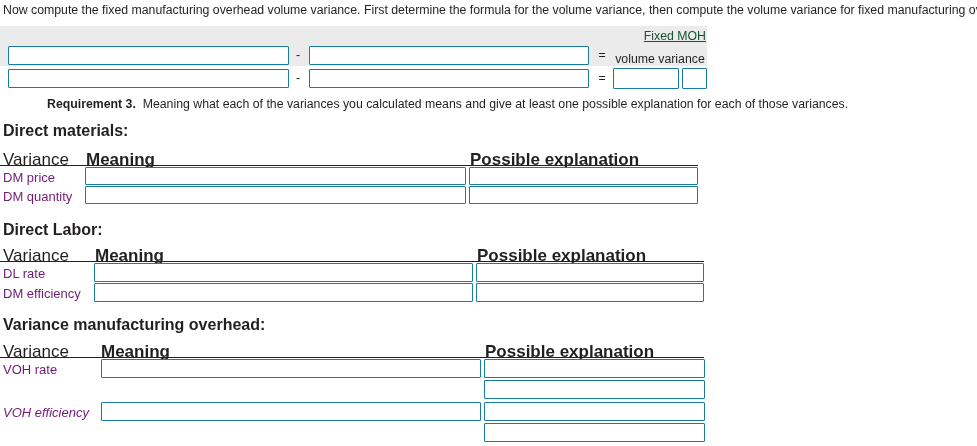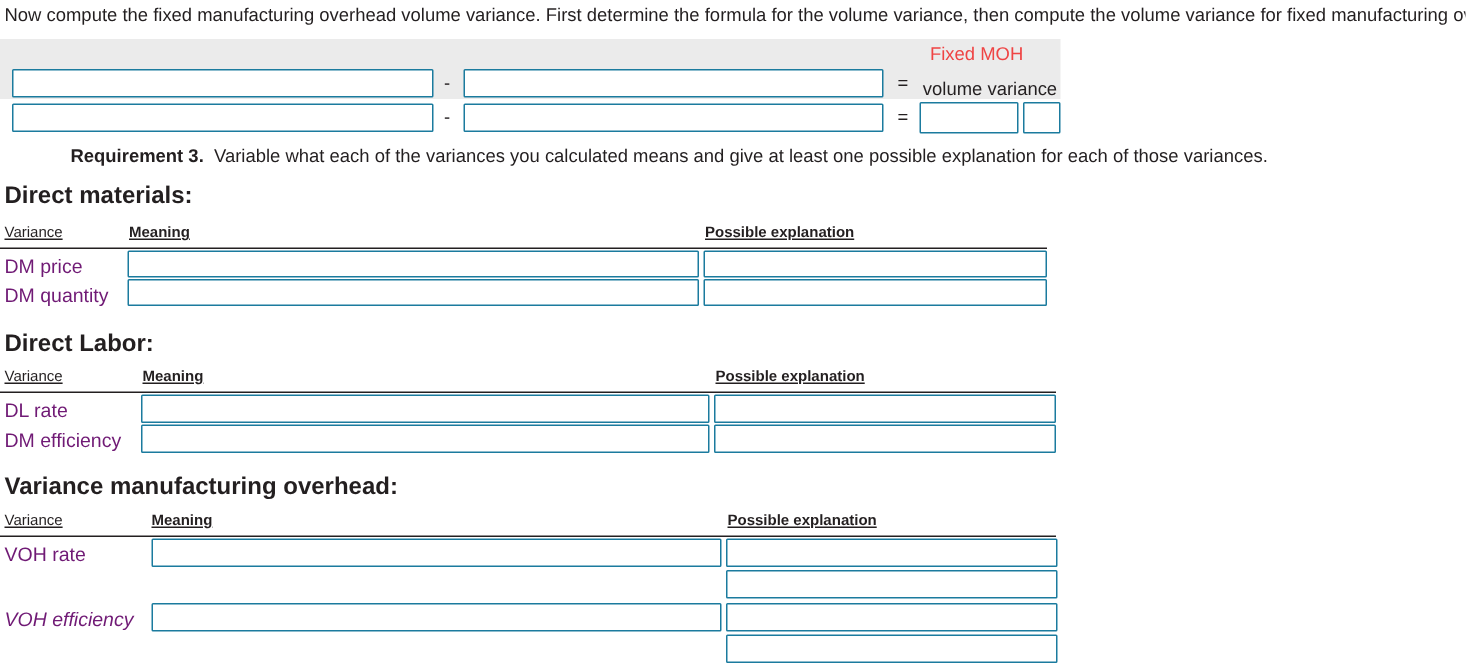--- a/index.html
+++ b/index.html
@@ -35,23 +35,24 @@
     left: 0px;
     top: 26px;
     width: 707px;
     height: 40px;
     background: #ebebeb;
   }
   #formula-label-top {
     left: 620px;
     top: 29px;
     width: 86px;
-    text-align: left;
-    font-size: 12.3px;
-    color: #ef4444;
+    text-align: right;
+    font-size: 12.3px;
+    color: #14532d;
+    text-decoration: underline;
   }
   #formula-label-bottom {
     left: 613px;
     top: 52px;
     width: 94px;
     text-align: center;
     font-size: 12.3px;
     color: #231f20;
   }
 
@@ -100,21 +101,21 @@
     font-weight: bold;
     font-size: 16px;
     left: 3px;
     white-space: nowrap;
   }
   #dm-title  { top: 122px; }
   #dl-title  { top: 221px; }
   #voh-title { top: 316px; }
 
   
-  .tbl-head { font-size: 10px; white-space: nowrap; text-decoration: underline; }
+  .tbl-head { font-size: 17px; white-space: nowrap; }
   .hdr-variance { font-weight: normal; }
   .hdr-meaning  { font-weight: bold; }
   .hdr-possible { font-weight: bold; }
 
   .hrule {
     height: 0;
     border-top: 1.6px solid #231f20;
   }
 
   .rowlabel {
@@ -176,21 +177,21 @@
 <input class="abs inp" id="f-box-1b" type="text" value="" style="">
 <div class="abs op" id="f-eq-1">=</div>
 
 <input class="abs inp" id="f-box-2a" type="text" value="" style="">
 <div class="abs op" id="f-op-2">-</div>
 <input class="abs inp" id="f-box-2b" type="text" value="" style="">
 <div class="abs op" id="f-eq-2">=</div>
 <input class="abs inp" id="f-box-2c" type="text" value="" style="">
 <input class="abs inp" id="f-box-2d" type="text" value="" style="">
 
-<div class="abs" id="req3"><span class="req-strong">Requirement 3.</span>&nbsp; <span>Variable what each of the variances you calculated means and give at least one possible explanation for each of those variances.</span></div>
+<div class="abs" id="req3"><span class="req-strong">Requirement 3.</span>&nbsp; <span>Meaning what each of the variances you calculated means and give at least one possible explanation for each of those variances.</span></div>
 
 <div class="abs section-title" id="dm-title">Direct materials:</div>
 
 <div class="abs tbl-head hdr-variance" id="dm-h-variance">Variance</div>
 <div class="abs tbl-head hdr-meaning" id="dm-h-meaning">Meaning</div>
 <div class="abs tbl-head hdr-possible" id="dm-h-possible">Possible explanation</div>
 <div class="abs hrule" id="dm-rule"></div>
 
 <div class="abs rowlabel" id="dm-lbl-1">DM price</div>
 <input class="abs inp" id="dm-box-1a" type="text" value="" style="">

